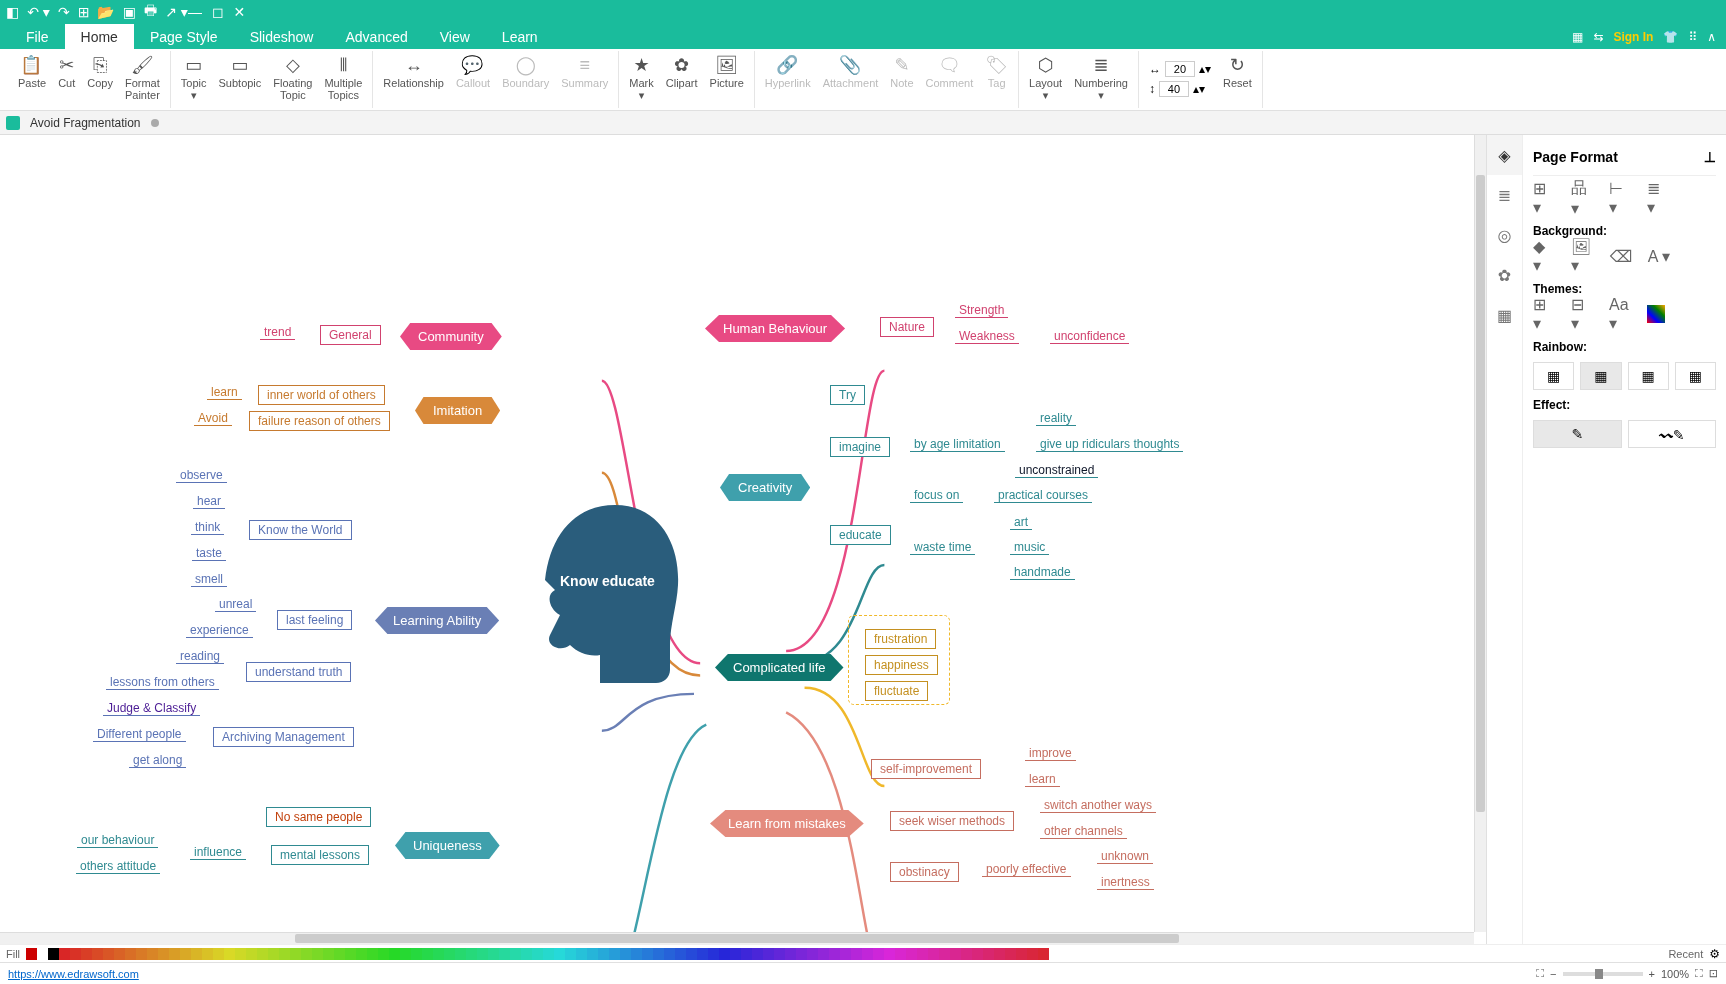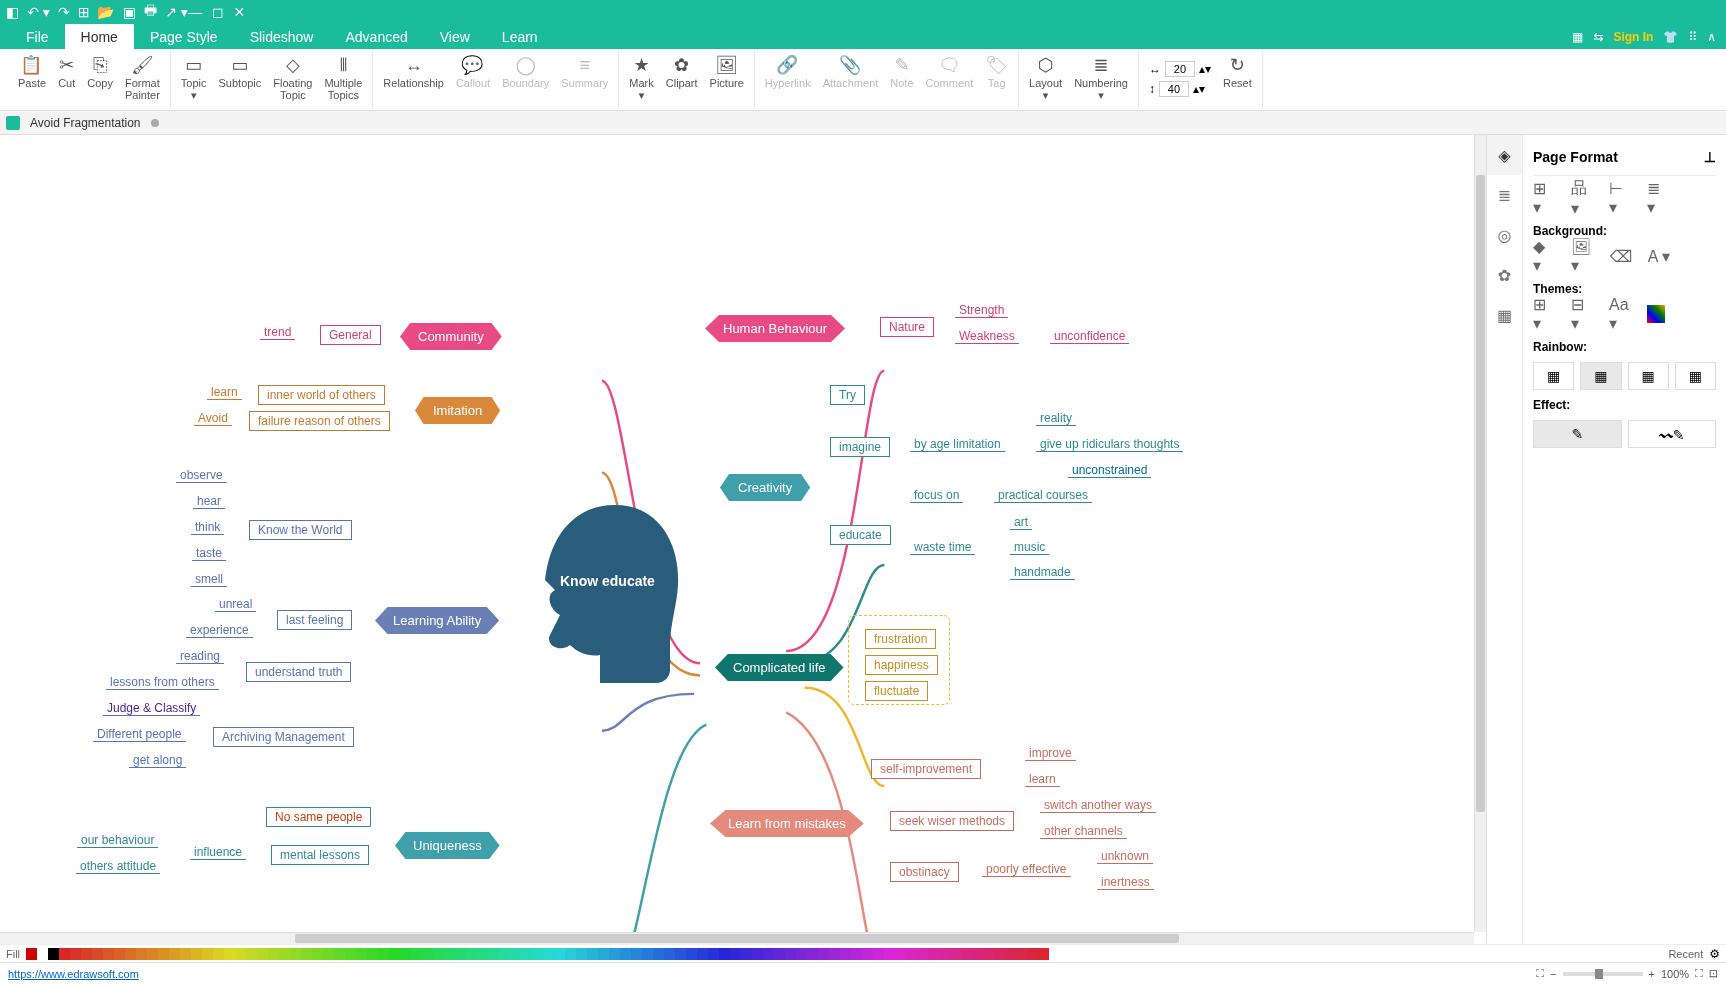--- a/index.html
+++ b/index.html
@@ -302,21 +302,21 @@
       <div class="node txt" style="left:955px; top:168px; border-color:#d1426f; color:#d1426f">Strength</div>
       <div class="node txt" style="left:955px; top:194px; border-color:#d1426f; color:#d1426f">Weakness</div>
       <div class="node txt" style="left:1050px; top:194px; border-color:#d1426f; color:#d1426f">unconfidence</div>
 
       <div class="node hex" style="left:720px; top:339px; background:#3fa0ac">Creativity</div>
       <div class="node box" style="left:830px; top:250px; border-color:#2f8a91; color:#2f8a91">Try</div>
       <div class="node box" style="left:830px; top:302px; border-color:#2f8a91; color:#2f8a91">imagine</div>
       <div class="node txt" style="left:910px; top:302px; border-color:#2f8a91; color:#2f8a91">by age limitation</div>
       <div class="node txt" style="left:1036px; top:276px; border-color:#2f8a91; color:#2f8a91">reality</div>
       <div class="node txt" style="left:1036px; top:302px; border-color:#2f8a91; color:#2f8a91">give up ridiculars thoughts</div>
-      <div class="node txt" style="left:1068px; top:328px; border-color:#2f8a91; color:#0369a1">unconstrained</div>
+      <div class="node txt" style="left:1015px; top:328px; border-color:#2f8a91; color:#0f172a">unconstrained</div>
       <div class="node box" style="left:830px; top:390px; border-color:#2f8a91; color:#2f8a91">educate</div>
       <div class="node txt" style="left:910px; top:353px; border-color:#2f8a91; color:#2f8a91">focus on</div>
       <div class="node txt" style="left:994px; top:353px; border-color:#2f8a91; color:#2f8a91">practical courses</div>
       <div class="node txt" style="left:910px; top:405px; border-color:#2f8a91; color:#2f8a91">waste time</div>
       <div class="node txt" style="left:1010px; top:380px; border-color:#2f8a91; color:#2f8a91">art</div>
       <div class="node txt" style="left:1010px; top:405px; border-color:#2f8a91; color:#2f8a91">music</div>
       <div class="node txt" style="left:1010px; top:430px; border-color:#2f8a91; color:#2f8a91">handmade</div>
 
       <div class="node hex" style="left:715px; top:519px; background:#0f766e">Complicated life</div>
       <div style="position:absolute; left:848px; top:480px; width:102px; height:90px; border:1px dashed #f0b82a; border-radius:6px;"></div>

